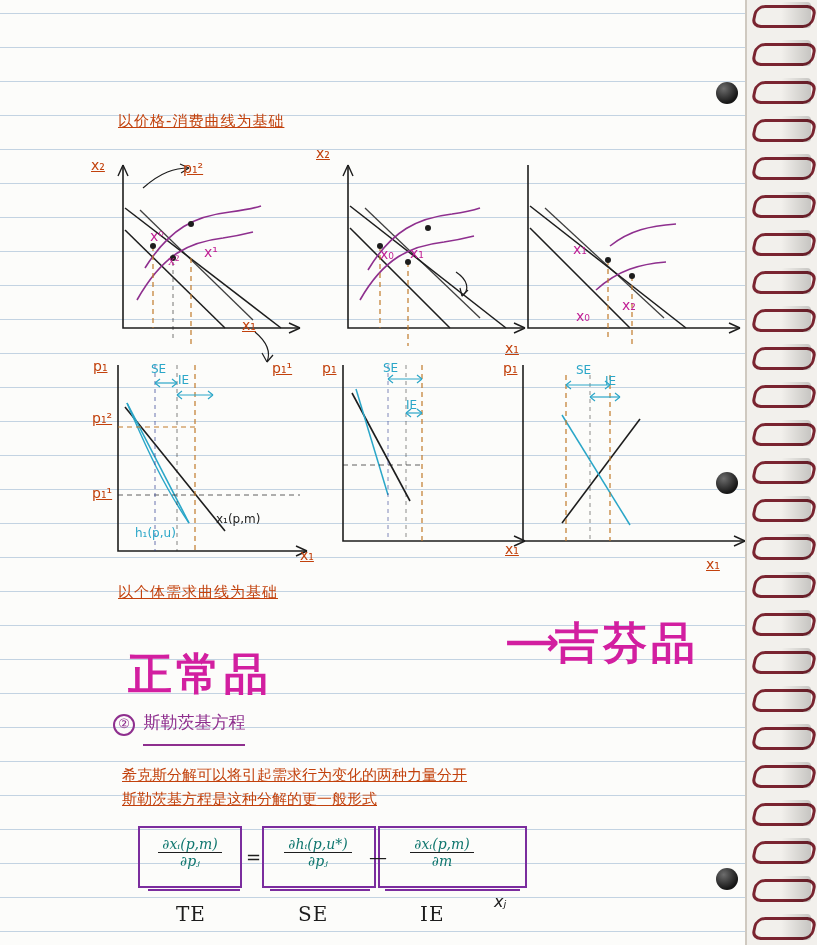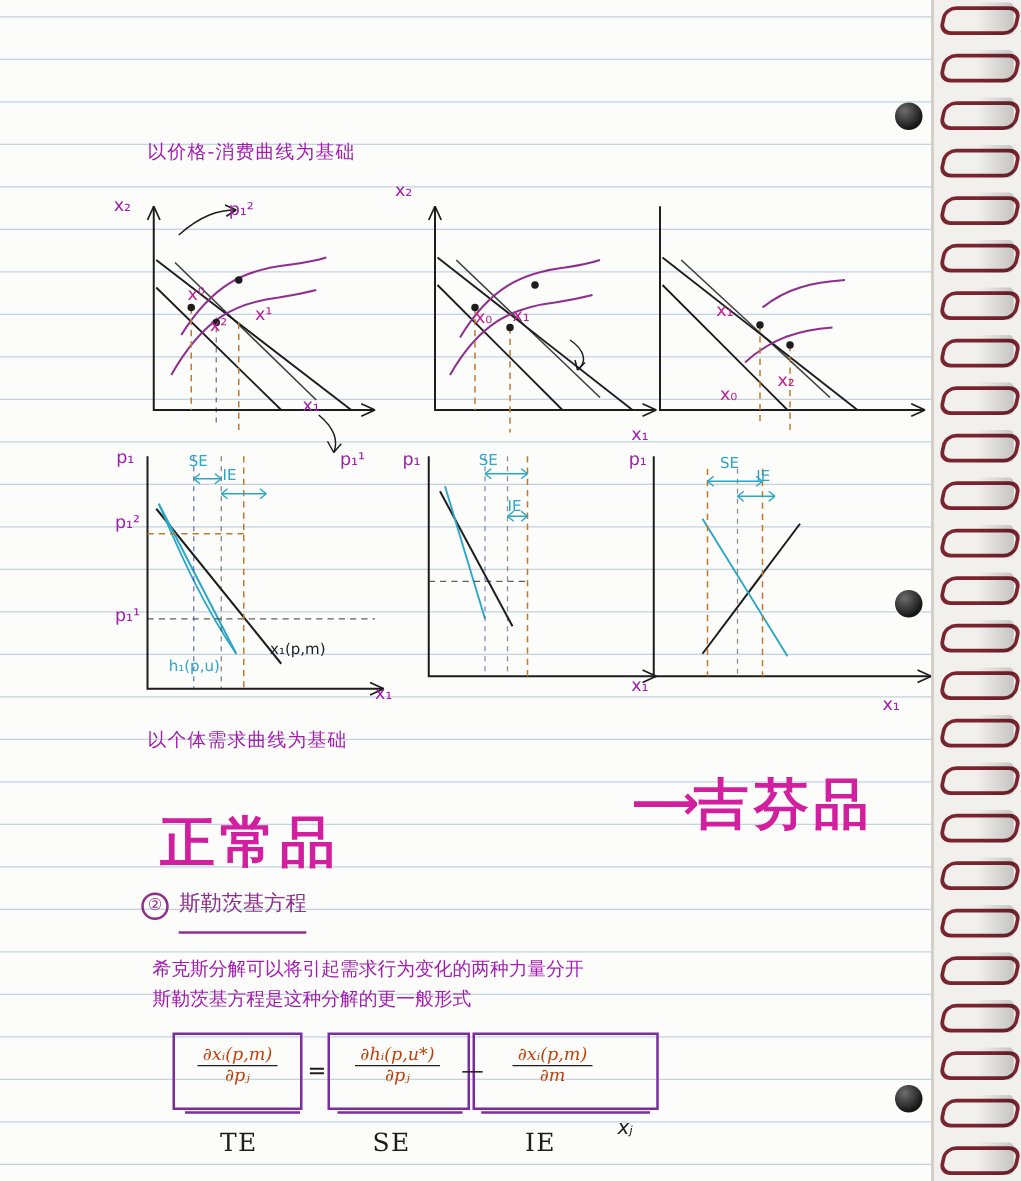--- a/index.html
+++ b/index.html
@@ -70,21 +70,21 @@
     background: radial-gradient(circle at 35% 30%, #6d6d6d, #161616 70%);
     box-shadow: 0 1px 1px rgba(255,255,255,.6);
   }
   
   .hw {
     position: absolute;
     font-family: "DejaVu Sans", sans-serif;
     color: #3b3b6b;
     white-space: nowrap;
   }
-  .ink-blue   { color: #a21caf; }
+  .ink-blue   { color: #c2410c; text-decoration: underline; }
   .ink-black  { color: #1d1d1d; }
   .ink-purple { color: #8e2f8e; }
   .ink-magenta{ color: #c01f94; }
   .ink-cyan   { color: #2aa6c8; }
 
   .note-title {
     font-size: 15px;
     letter-spacing: 1px;
   }
   .big-magenta {
@@ -119,21 +119,21 @@
   .formula-box {
     position: absolute;
     border: 2px solid #7b2d9e;
   }
   .frac {
     display: inline-block;
     text-align: center;
     font-family: "DejaVu Serif", serif;
     font-style: italic;
     font-size: 14px;
-    color: #c2410c;
+    color: #0f766e;
     vertical-align: middle;
   }
   .frac .num { display: block; padding: 0 4px; }
   .frac .den { display: block; border-top: 1.5px solid #1d1d1d; padding: 0 4px; }
   .te-label {
     font-family: "DejaVu Serif", serif;
     font-size: 20px;
     color: #1d1d1d;
     letter-spacing: 1px;
   }
@@ -239,21 +239,21 @@
         <circle cx="142" cy="126" r="3" fill="#1d1d1d"></circle>
       </g>
     </svg>
 
     <div class="hw label-m ink-blue" style="left:91px; top:157px;">x₂</div>
     <div class="hw label-m ink-blue" style="left:242px; top:317px;">x₁</div>
     <div class="hw label-m ink-blue" style="left:183px; top:160px;">p₁²</div>
     <div class="hw label-m ink-blue" style="left:272px; top:360px;">p₁¹</div>
     <div class="hw label-m ink-magenta" style="left:150px; top:228px;">x⁰</div>
     <div class="hw label-m ink-magenta" style="left:204px; top:230px;margin-top:14px;">x¹</div>
-    <div class="hw label-m ink-magenta" style="left:168px; top:253px;">x²</div>
+    <div class="hw label-m ink-magenta" style="left:168px; top:253px;font-family:Liberation Serif, serif;">x²</div>
 
     <div class="hw label-m ink-blue" style="left:316px; top:145px;">x₂</div>
     <div class="hw label-m ink-blue" style="left:505px; top:340px;">x₁</div>
     <div class="hw label-m ink-magenta" style="left:380px; top:246px;">x₀</div>
     <div class="hw label-m ink-magenta" style="left:410px; top:245px;">x₁</div>
 
     <div class="hw label-m ink-magenta" style="left:573px; top:241px;">x₁</div>
     <div class="hw label-m ink-magenta" style="left:576px; top:308px;">x₀</div>
     <div class="hw label-m ink-magenta" style="left:622px; top:297px;">x₂</div>
 

